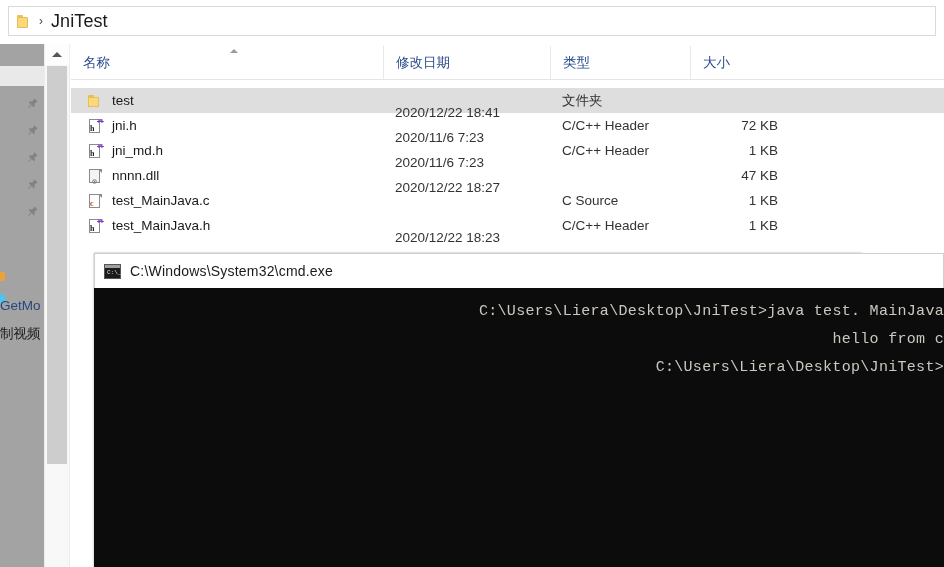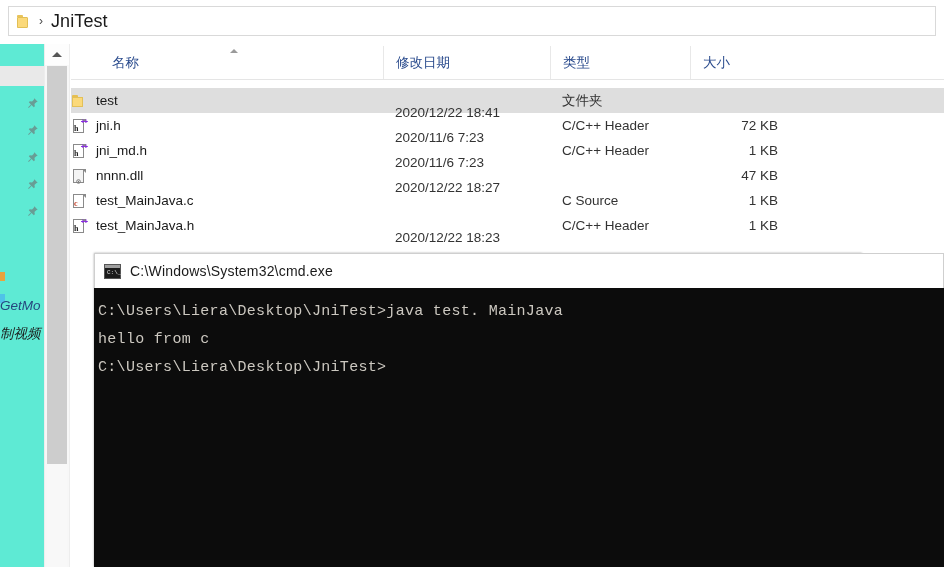--- a/index.html
+++ b/index.html
@@ -75,23 +75,22 @@
     background: #ffffff;
   }
 
   
   #nav-pane {
     position: absolute;
     left: 0;
     top: 0;
     width: 44px;
     height: 523px;
-    background: #5eead4;
+    background: #a3a3a3;
     overflow: hidden;
-    font-style: italic;
   }
   #nav-pane .nav-highlight {
     position: absolute;
     left: 0; top: 22px;
     width: 44px; height: 20px;
     background: #e9e9e9;
   }
   .nav-pin {
     position: absolute;
     left: 26px;
@@ -184,21 +183,21 @@
     height: 33px;
     display: flex;
     align-items: center;
     font-size: 13.5px;
     color: #2a4b8d;
     box-sizing: border-box;
     padding-left: 12px;
     border-left: 1px solid #e8e8e8;
     white-space: nowrap;
   }
-  .col-head:first-of-type { border-left: none; margin-left: 29px; }
+  .col-head:first-of-type { border-left: none; }
   #sort-indicator {
     position: absolute;
     left: 159px;
     top: 3px;
     width: 0; height: 0;
     border-left: 4px solid transparent;
     border-right: 4px solid transparent;
     border-bottom: 4px solid #9a9a9a;
   }
 
@@ -214,21 +213,21 @@
   }
   .file-row.selected {
     background: #dedede;
   }
   .cell-name {
     position: absolute;
     left: 0;
     width: 312px;
     display: flex;
     align-items: center;
-    padding-left: 0;
+    padding-left: 16px;
     box-sizing: border-box;
     white-space: nowrap;
     text-align: center;
   }
   .cell-name .label { margin-left: 9px; }
   .cell-date {
     position: absolute;
     left: 312px;
     width: 167px;
     padding-left: 12px;
@@ -326,20 +325,21 @@
   }
 
   
   #cmd-window {
     position: absolute;
     left: 94px;
     top: 253px;
     width: 768px;
     height: 314px;
     box-shadow: 0 0 2px rgba(0,0,0,0.35);
+    text-align: right;
   }
   #cmd-titlebar {
     position: absolute;
     left: 0; top: 0;
     width: 850px;
     height: 35px;
     background: #ffffff;
     border: 1px solid #cfcfcf;
     border-bottom: none;
     box-sizing: border-box;

